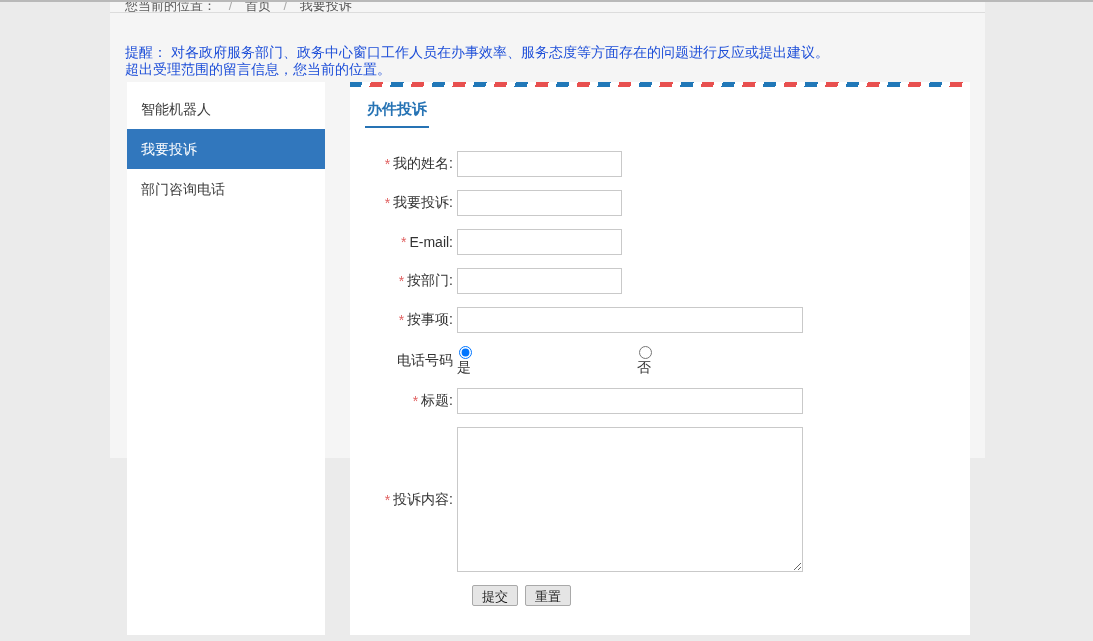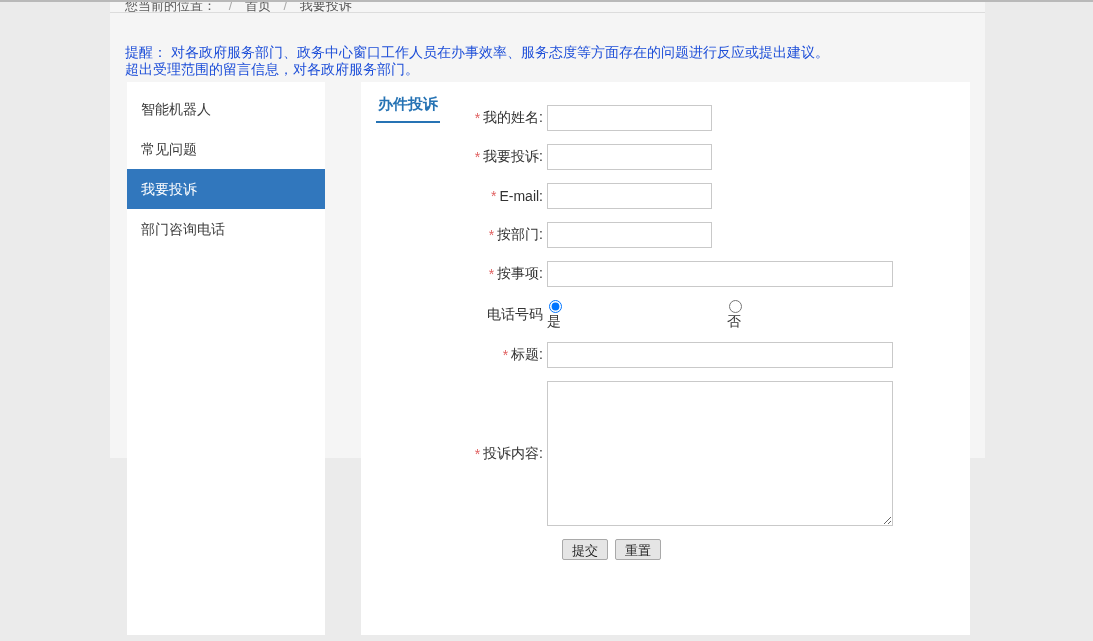--- a/index.html
+++ b/index.html
@@ -25,32 +25,32 @@
   }
   .crumb-sep { color:#a9a9a9; margin:0 9px; }
   .crumb-item { color:#555; }
   
   .notice {
     margin:31px 0 0 15px; font-size:14px; color:#1d4ed8; line-height:17px;
   }
   
   .cols {
     display:flex; margin-top:4px; padding:0 15px 0 17px; height:553px;
-    gap:36px; align-items:stretch;
+    gap:25px; align-items:stretch;
   }
   .sidebar {
     width:198px; background:#ffffff; flex:none; padding-top:7px;
   }
   .side-item {
     height:40px; line-height:40px; padding-left:14px; font-size:14px;
     color:#3c3c3c; cursor:pointer;
   }
   .side-item.active { background:#3177bd; color:#ffffff; }
   
-  .main-panel { flex:1; background:#ffffff; display:flex; }
+  .main-panel { flex:1; background:#ffffff; display:flex; flex-direction:column; }
   .airmail {
     height:5px; flex:none;
     background:repeating-linear-gradient(105deg,
       #2178b8 0px, #2178b8 12px,
       #ffffff 12px, #ffffff 20px,
       #e8504f 20px, #e8504f 32px,
       #ffffff 32px, #ffffff 40px);
   }
   .panel-title {
     display:inline-block; margin:13px 0 0 15px; font-size:15px; font-weight:bold;
@@ -98,28 +98,27 @@
       <span>您当前的位置：</span>
       <span class="crumb-sep">/</span>
       <span class="crumb-item">首页</span>
       <span class="crumb-sep">/</span>
       <span class="crumb-item">我要投诉</span>
     </div>
   </div>
 
   <div class="notice">
     <div>提醒： 对各政府服务部门、政务中心窗口工作人员在办事效率、服务态度等方面存在的问题进行反应或提出建议。</div>
-    <div>超出受理范围的留言信息，对各政府服务部门。</div>
+    <div>超出受理范围的留言信息，您当前的位置。</div>
   </div>
 
   <div class="cols">
 
     <div class="sidebar">
       <div class="side-item">智能机器人</div>
-      <div class="side-item">常见问题</div>
       <div class="side-item active">我要投诉</div>
       <div class="side-item">部门咨询电话</div>
     </div>
 
     <div class="main-panel">
       <div class="airmail"></div>
 
       <span class="panel-title">办件投诉</span>
 
       <div class="form">

